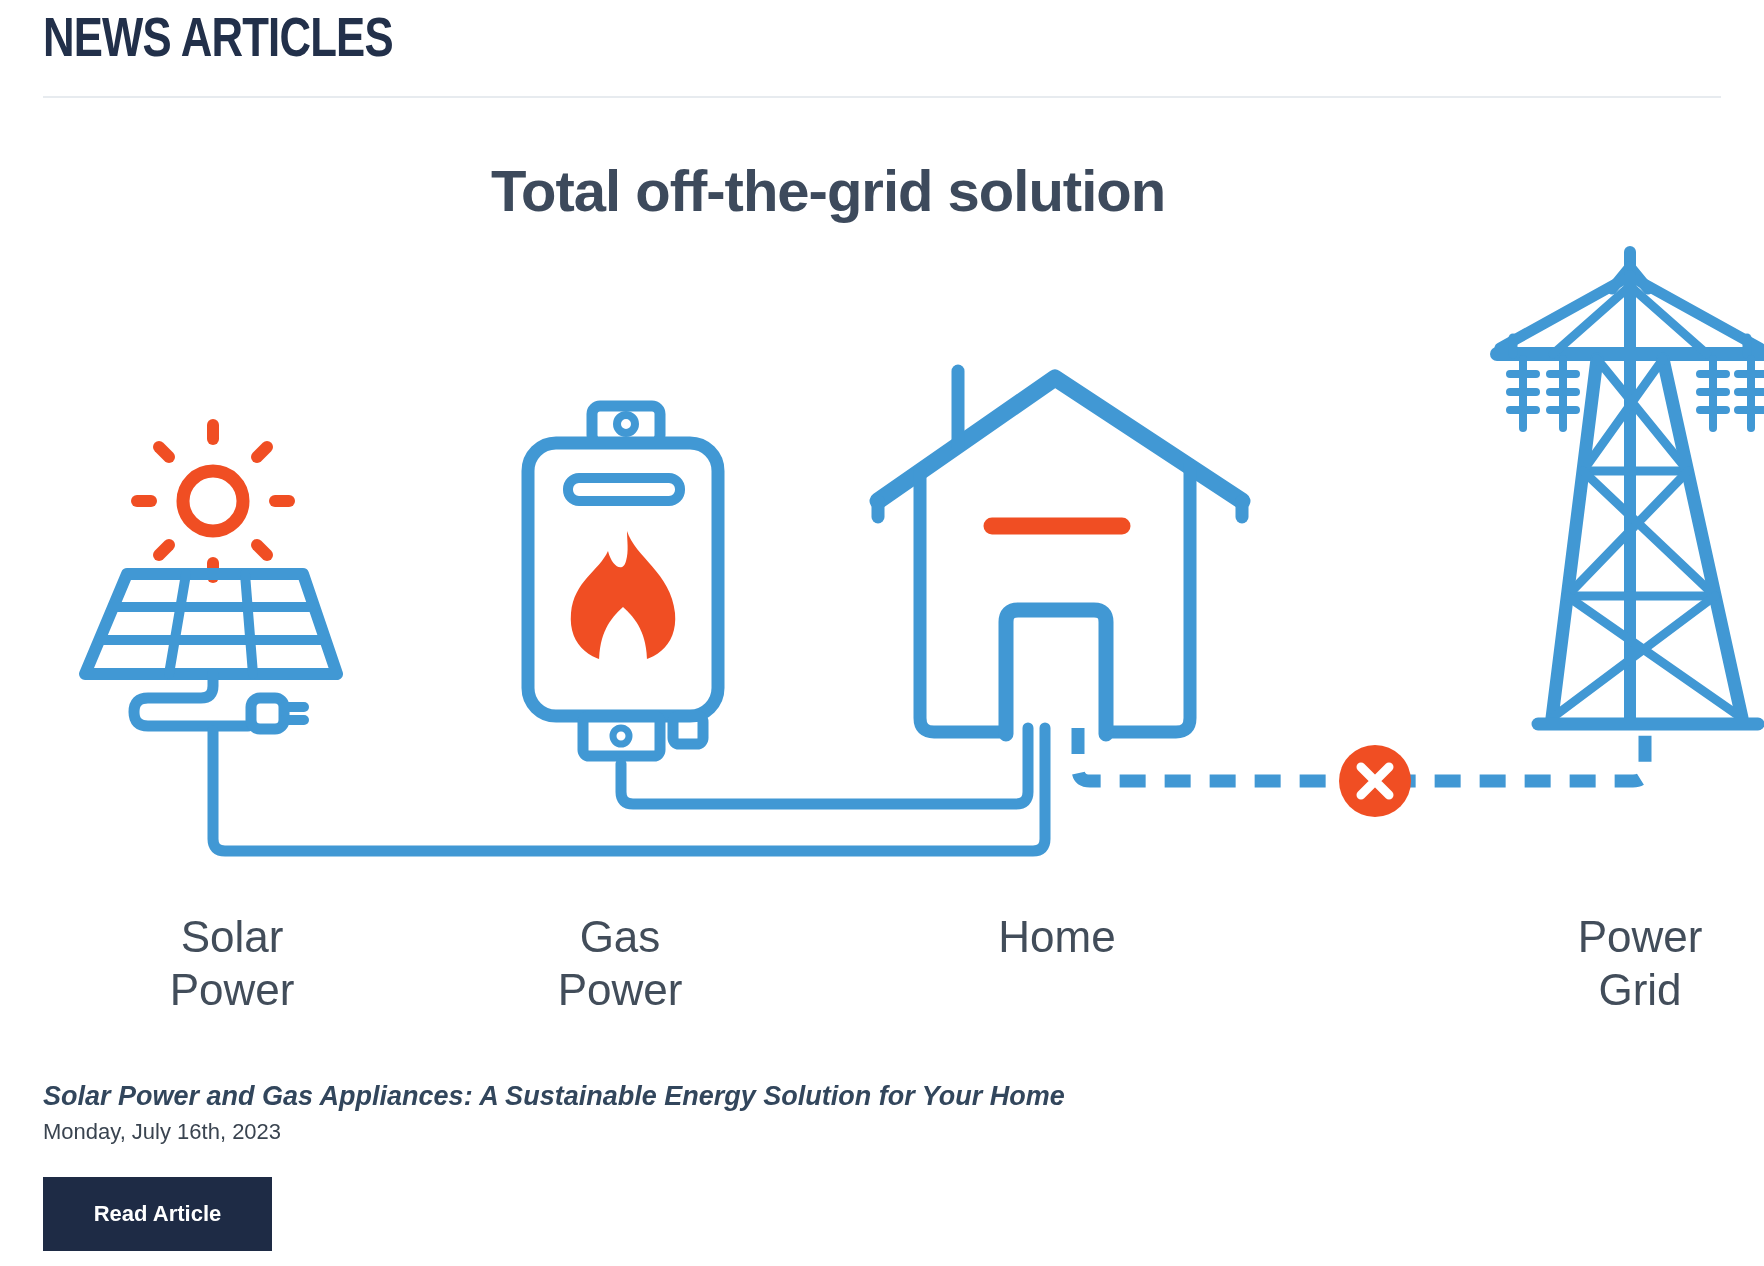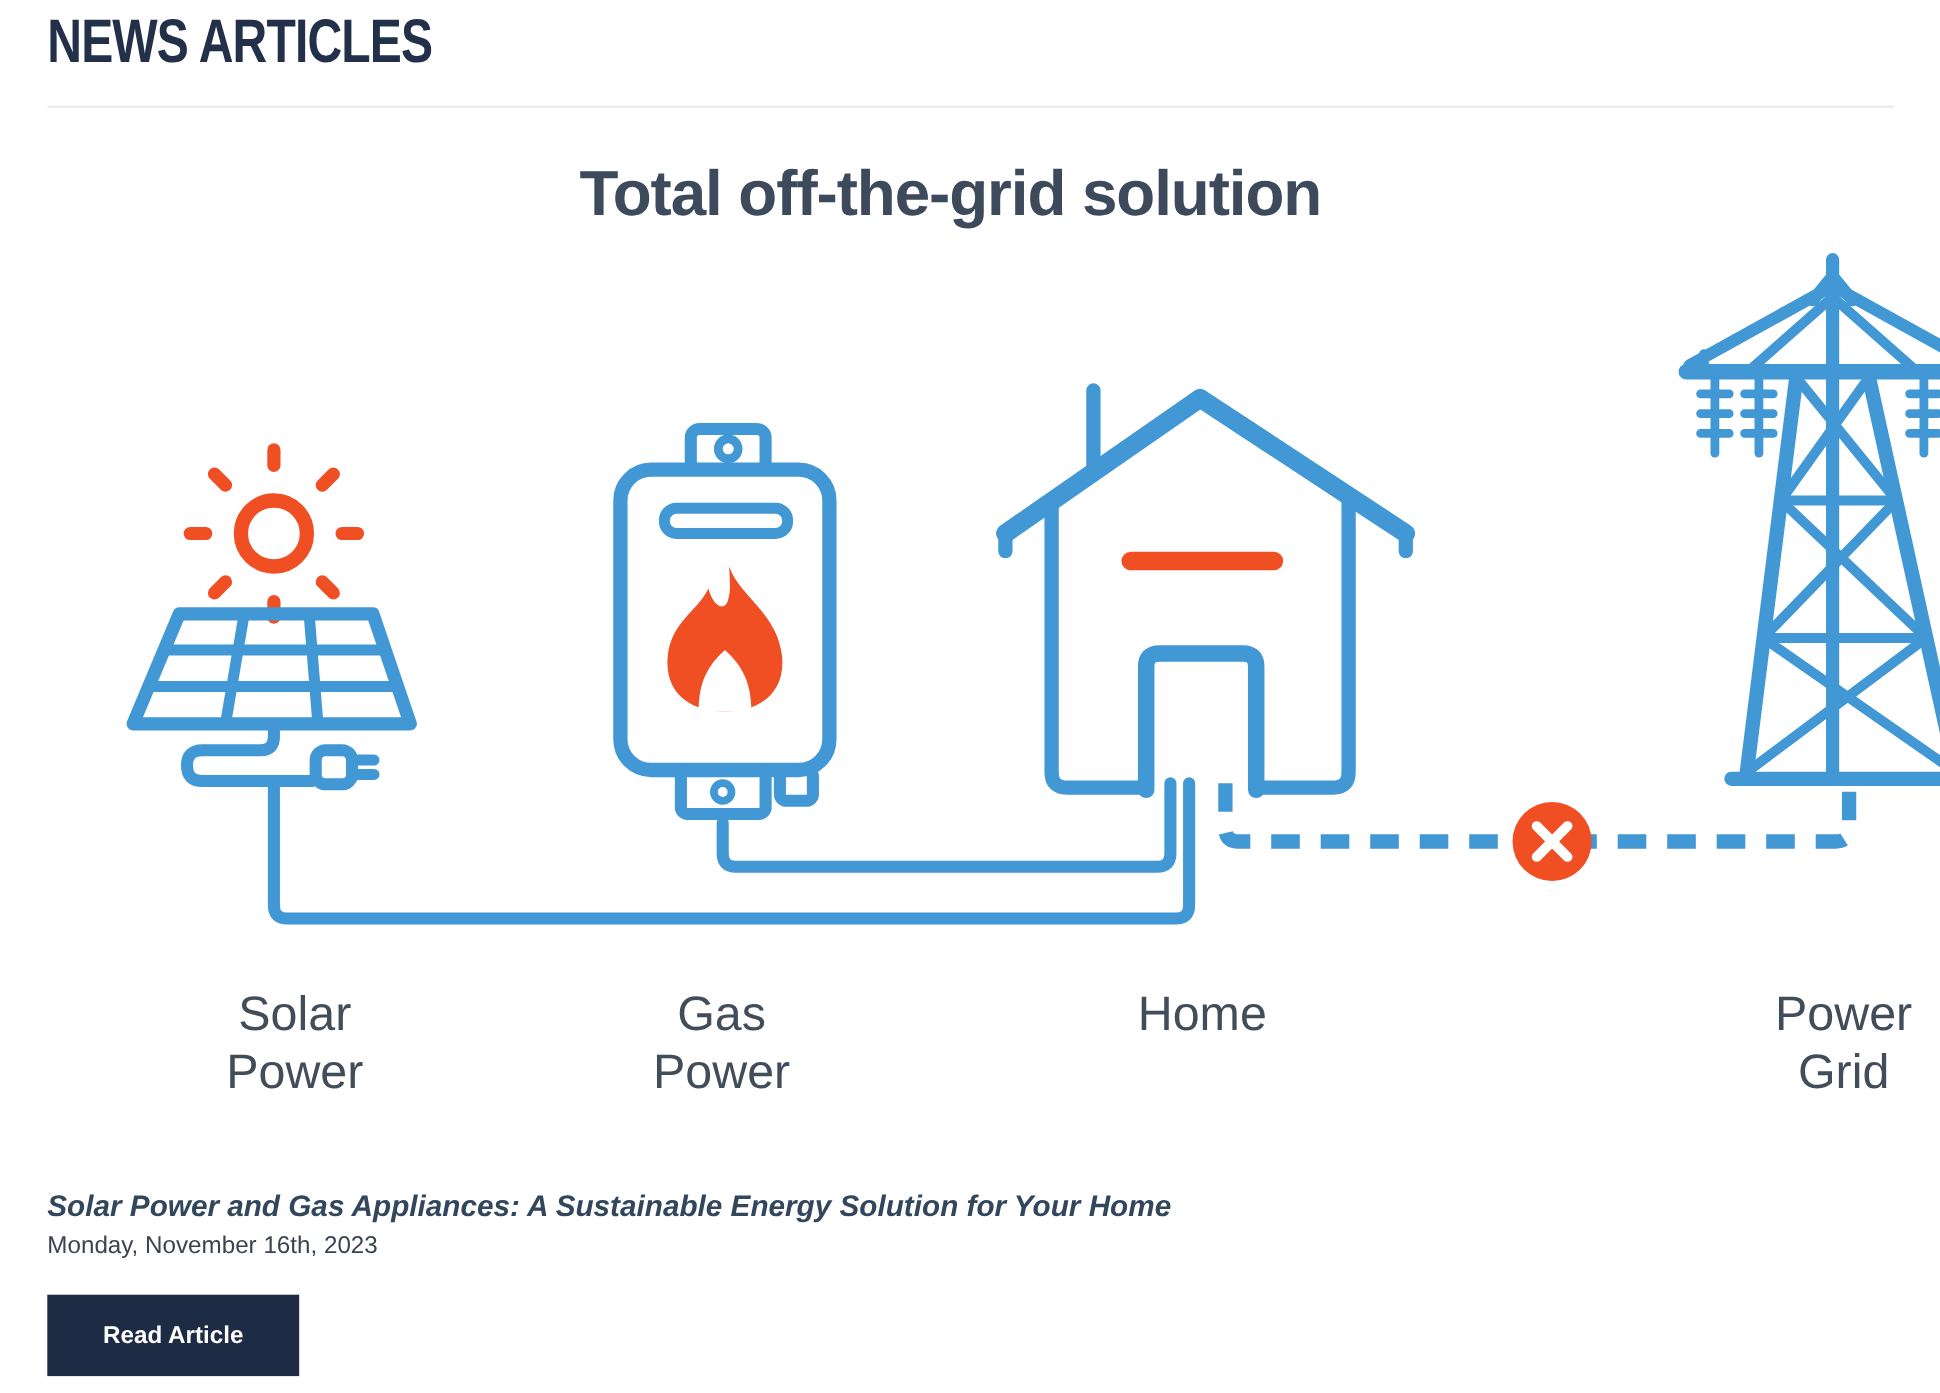--- a/index.html
+++ b/index.html
@@ -11,21 +11,21 @@
   .page-heading{
     position:absolute;left:43px;top:4px;margin:0;
     font-size:56px;font-weight:800;letter-spacing:-1px;
     color:var(--navy);white-space:nowrap;
     transform:scaleX(0.78);transform-origin:left center;
   }
   .divider{
     position:absolute;left:43px;top:96px;width:1678px;height:2px;
     background:var(--divider);border:none;margin:0;
   }
-  .diagram-wrap{position:absolute;left:0;top:110px;width:1677px;height:900px;margin-left:36px;}
+  .diagram-wrap{position:absolute;left:0;top:126px;width:1677px;height:900px;}
   svg text{font-family:"Liberation Sans","DejaVu Sans",sans-serif;}
   .diag-title{font-size:58px;font-weight:bold;fill:var(--slate);letter-spacing:-1px;}
   .diag-label{font-size:44px;fill:var(--label);}
   .sb{stroke:var(--blue);fill:none;}
   .so{stroke:var(--orange);fill:none;}
   .fo{fill:var(--orange);}
   .rc{stroke-linecap:round;stroke-linejoin:round;}
   .dash{stroke-dasharray:26 19;}
   .article-title{
     position:absolute;left:43px;top:1081px;margin:0;
@@ -161,14 +161,14 @@
     <text class="diag-label" x="620" y="826" text-anchor="middle">Gas</text>
     <text class="diag-label" x="620" y="879" text-anchor="middle">Power</text>
     <text class="diag-label" x="1057" y="826" text-anchor="middle">Home</text>
     <text class="diag-label" x="1640" y="826" text-anchor="middle">Power</text>
     <text class="diag-label" x="1640" y="879" text-anchor="middle">Grid</text>
   </g>
 </svg>
 </div>
 
 <h3 class="article-title">Solar Power and Gas Appliances: A Sustainable Energy Solution for Your Home</h3>
-<p class="article-date">Monday, November 16th, 2023</p>
+<p class="article-date">Monday, July 16th, 2023</p>
 <button class="read-btn">Read Article</button>
 
 </body></html>

